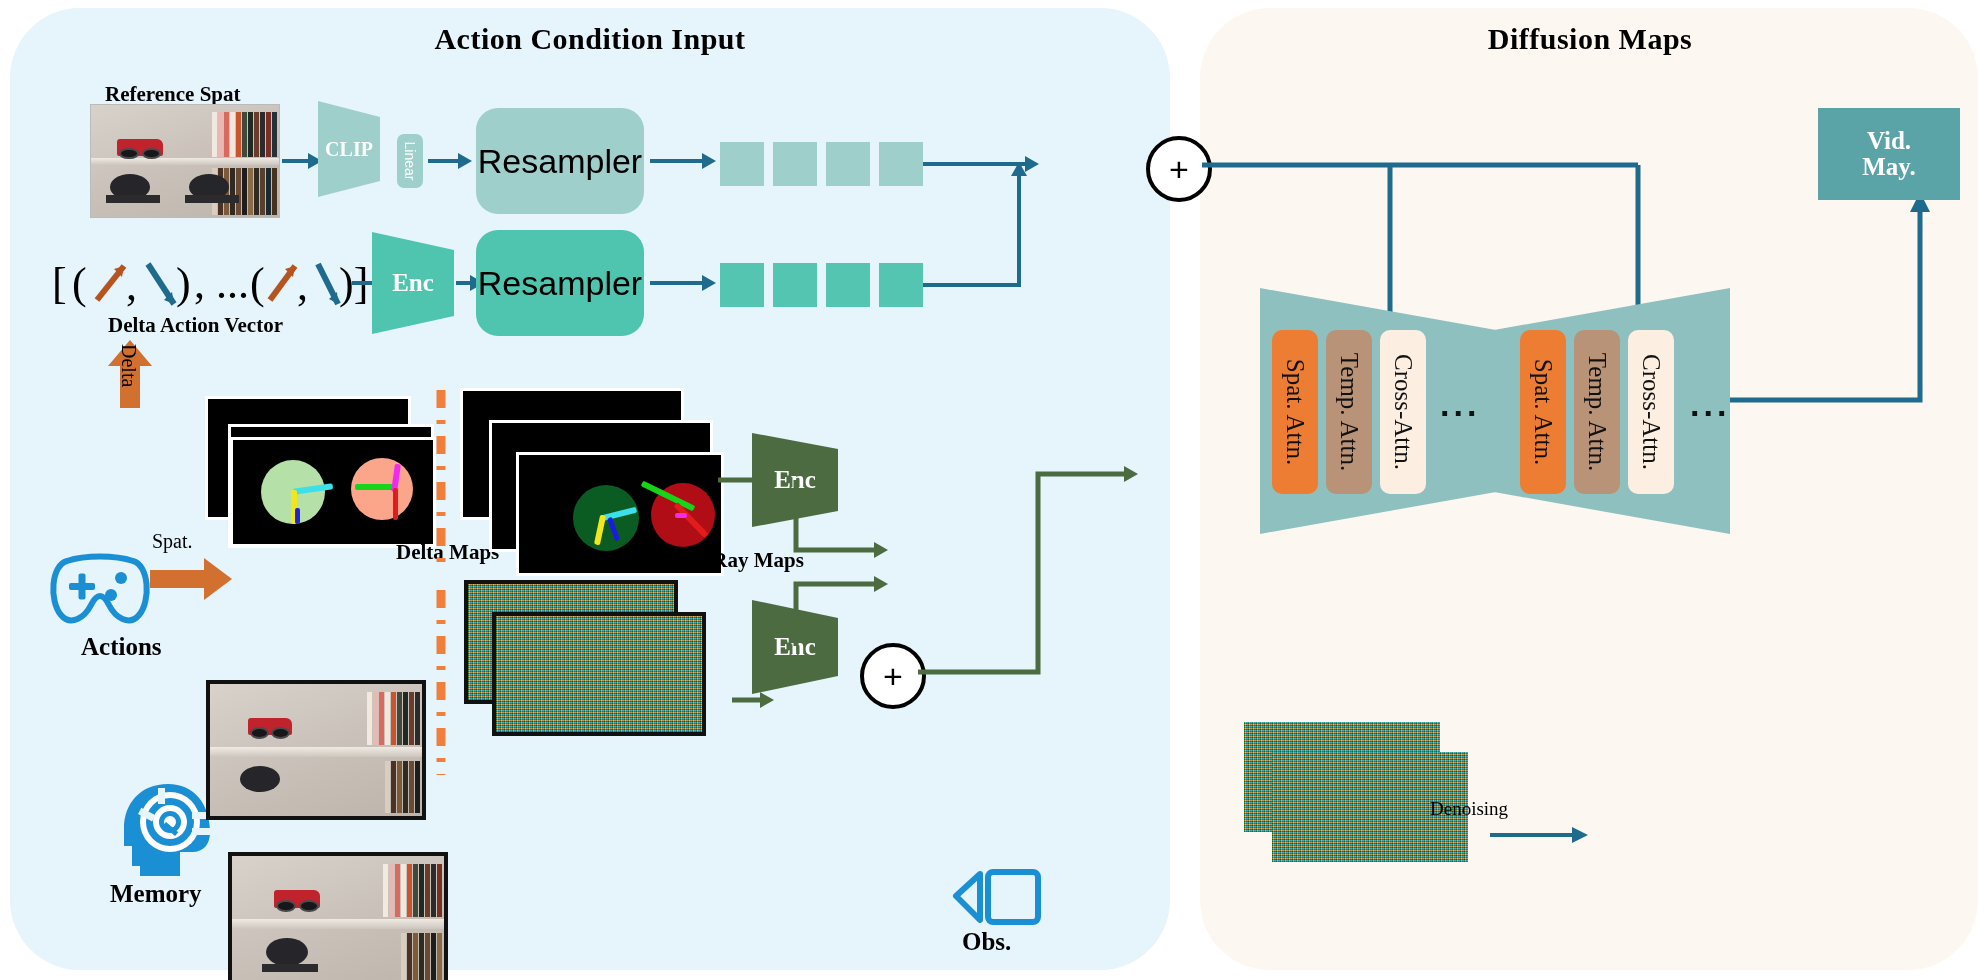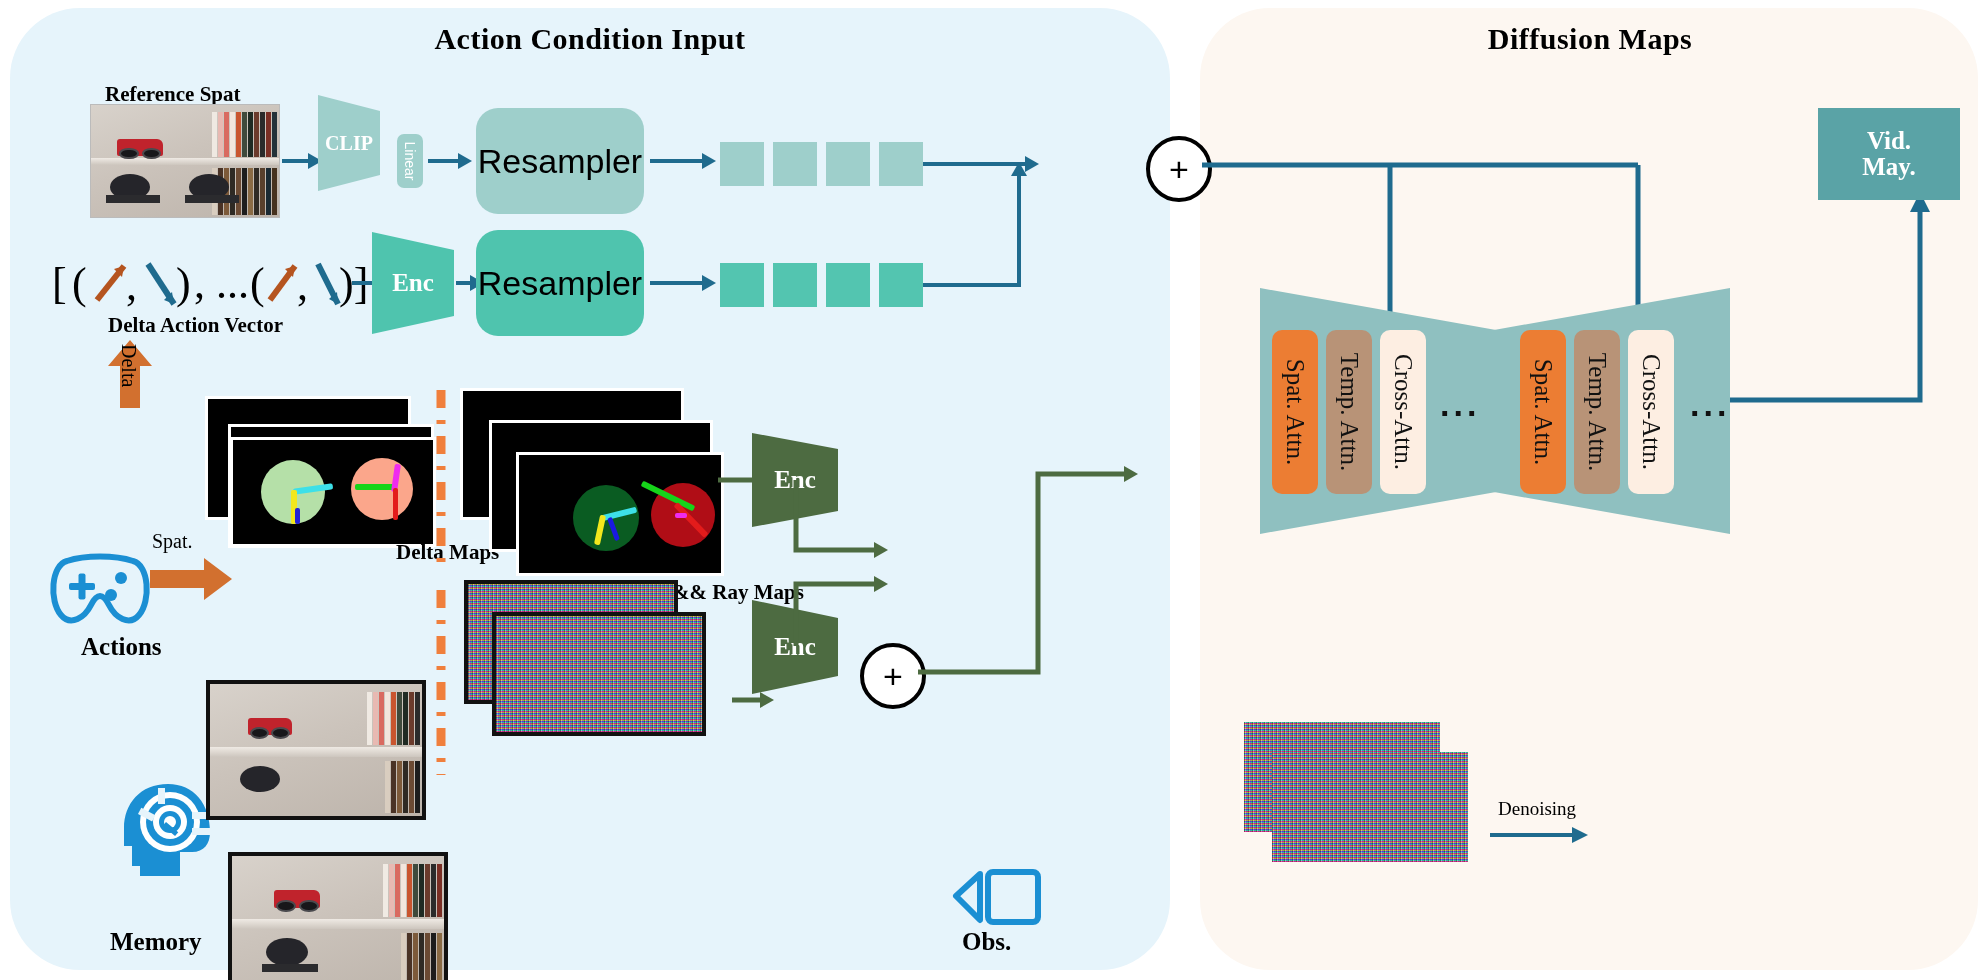--- a/index.html
+++ b/index.html
@@ -124,21 +124,21 @@
   <div class="arm" style="left:52%;top:62%;width:40px;height:26px;border-radius:50%;"></div>
   <div style="position:absolute;left:8%;top:80%;width:54px;height:8px;background:#2b2b2e;"></div>
   <div style="position:absolute;left:50%;top:80%;width:54px;height:8px;background:#2b2b2e;"></div>
 </div>
 
 <svg class="abs" style="left:282px;top:148px;width:40px;height:26px;">
   <line x1="0" y1="13" x2="26" y2="13" stroke="#1f6b8e" stroke-width="4"></line>
   <polygon points="26,5 40,13 26,21" fill="#1f6b8e"></polygon>
 </svg>
 
-<div class="abs" style="left:318px;top:95px;width:49px;height:96px;">
+<div class="abs" style="left:318px;top:101px;width:49px;height:96px;">
   <svg style="width:62px;height:96px;">
     <polygon points="0,0 62,16 62,80 0,96" fill="#9ecfcb"></polygon>
   </svg>
   <div class="abs block" style="left:0;top:0;width:62px;height:96px;font-size:20px;font-family:'Liberation Serif',serif;">CLIP</div>
 </div>
 
 <div class="abs linear" style="left:397px;top:134px;width:26px;height:54px;">
   <span>Linear</span>
 </div>
 
@@ -269,21 +269,21 @@
   <div class="disc" style="left:54px;top:30px;width:66px;height:66px;background:#0a5c22;"></div>
   <div class="stick" style="left:82px;top:56px;width:36px;height:6px;background:#3de0e8;transform:rotate(-14deg);"></div>
   <div class="stick" style="left:78px;top:60px;width:6px;height:30px;background:#f2e71d;transform:rotate(12deg);"></div>
   <div class="stick" style="left:92px;top:62px;width:5px;height:24px;background:#1a1ae0;transform:rotate(-20deg);"></div>
   <div class="disc" style="left:132px;top:28px;width:64px;height:64px;background:#b00d16;"></div>
   <div class="stick" style="left:120px;top:38px;width:58px;height:6px;background:#16d41a;transform:rotate(26deg);"></div>
   <div class="stick" style="left:150px;top:62px;width:44px;height:6px;background:#e31b1b;transform:rotate(46deg);"></div>
   <div class="stick" style="left:156px;top:58px;width:12px;height:5px;background:#ef2bef;"></div>
 </div>
 
-<div class="abs lbl" style="left:672px;top:580px;">&amp;&amp; Ray Maps</div>
+<div class="abs lbl" style="left:672px;top:548px;">&amp;&amp; Ray Maps</div>
 
 <svg class="abs" style="left:718px;top:468px;width:52px;height:24px;">
   <line x1="0" y1="12" x2="38" y2="12" stroke="#4d6b41" stroke-width="5"></line>
   <polygon points="38,4 52,12 38,20" fill="#4d6b41"></polygon>
 </svg>
 <div class="abs" style="left:752px;top:433px;width:86px;height:94px;">
   <svg style="width:86px;height:94px;">
     <polygon points="0,0 86,16 86,78 0,94" fill="#4d6b41"></polygon>
   </svg>
   <div class="abs block" style="left:0;top:0;width:86px;height:94px;font-size:25px;">Enc</div>
@@ -304,21 +304,21 @@
   <circle cx="52" cy="42" r="24" fill="#1b8fd3"></circle>
   <circle cx="52" cy="42" r="17" fill="#fff"></circle>
   <circle cx="52" cy="42" r="11" fill="#1b8fd3"></circle>
   <circle cx="52" cy="42" r="6" fill="#fff"></circle>
   <rect x="48" y="42" width="16" height="5" transform="rotate(40 48 42)" fill="#1b8fd3"></rect>
   <rect x="40" y="8" width="7" height="16" fill="#e6f4fb"></rect>
   <rect x="20" y="34" width="7" height="16" transform="rotate(-62 20 34)" fill="#e6f4fb"></rect>
   <rect x="74" y="32" width="20" height="7" fill="#e6f4fb"></rect>
   <rect x="74" y="48" width="20" height="7" fill="#e6f4fb"></rect>
 </svg>
-<div class="abs lbl" style="left:110px;top:880px;font-size:25px;margin-top:48px;">Memory</div>
+<div class="abs lbl" style="left:110px;top:880px;font-size:25px;">Memory</div>
 
 <div class="abs photo" style="left:206px;top:566px;width:212px;height:132px;border:4px solid #111;">
   <div class="wall"></div>
     <div class="shelf" style="top:48%;"></div>
   <div class="books" style="right:2px;top:6%;height:40%;">
     <i style="background:#f0eae3"></i>
       <i style="background:#e8b9b2"></i>
       <i style="background:#d96a60"></i>
     <i style="background:#f2e6dd"></i>
       <i style="background:#c9552f"></i>
@@ -454,17 +454,17 @@
   </svg>
   <div class="abs viddec" style="left:0;top:0;width:142px;height:92px;">
     <span>Vid.</span>
     <span>May.</span>
   </div>
 </div>
 
 <div class="abs noise" style="left:1244px;top:722px;width:196px;height:110px;"></div>
 <div class="abs noise" style="left:1272px;top:752px;width:196px;height:110px;"></div>
 
-<div class="abs lbl-reg" style="left:1498px;top:798px;font-size:19px;">Denoising</div>
+<div class="abs lbl-reg" style="left:1430px;top:798px;font-size:19px;">Denoising</div>
 <svg class="abs" style="left:1490px;top:824px;width:98px;height:22px;">
   <line x1="0" y1="11" x2="82" y2="11" stroke="#1f6b8e" stroke-width="4"></line>
   <polygon points="82,3 98,11 82,19" fill="#1f6b8e"></polygon>
 </svg>
 
 </body></html>

